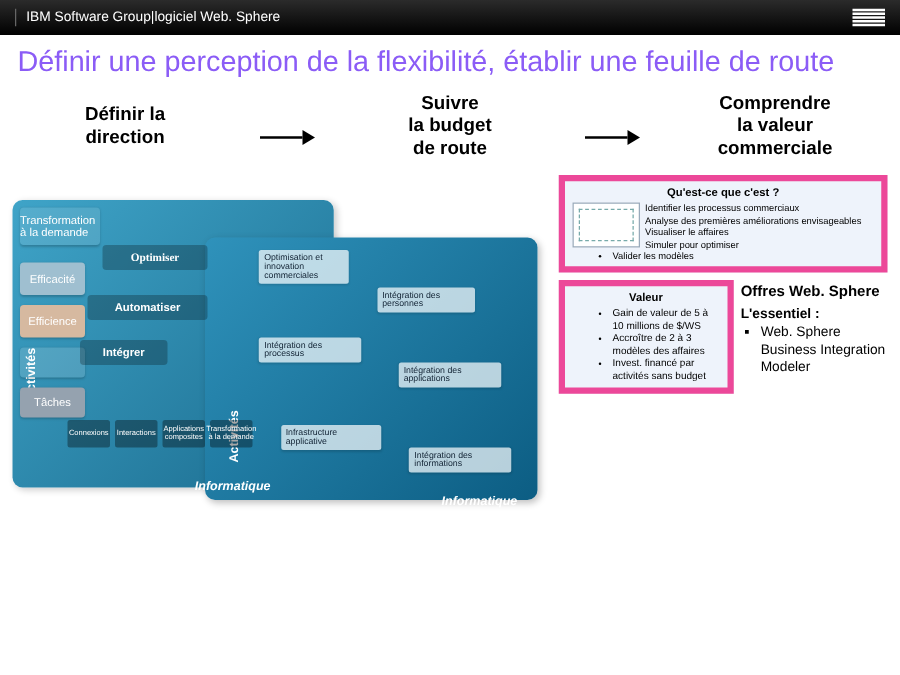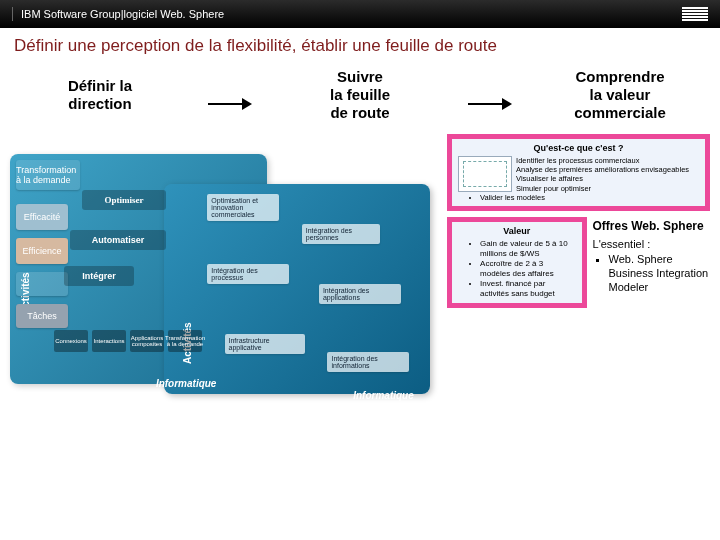--- a/index.html
+++ b/index.html
@@ -2,21 +2,21 @@
 <html><head>
 <meta charset="utf-8">
 <style>
   * { box-sizing: border-box; margin: 0; padding: 0; }
   body { width: 720px; height: 540px; font-family: Arial, sans-serif; background: #fff; position: relative; overflow: hidden; }
   .topbar { height: 28px; background: linear-gradient(#2b2b2b,#000); color: #fff; display: flex; align-items: center; padding: 12px 12px; font-size: 11px; }
   .topbar .divider { width: 1px; height: 14px; background: #666; margin-right: 8px; }
   .ibm-logo { margin-left: auto; display: flex; gap: 1px; }
   .ibm-logo .bar { width: 26px; height: 2px; background: #fff; }
   .ibm-logo-stack { display: flex; flex-direction: column; gap: 1px; }
-  .title { font-size: 17px; font-weight: 400; color: #7f1d1d; padding: 8px 14px 4px; line-height: 1.15; }
+  .title { font-size: 23px; font-weight: 400; color: #8b5cf6; padding: 8px 14px 4px; line-height: 1.15; }
   .cols { display: flex; gap: 16px; padding: 4px 10px 0; align-items: center; }
   .col { flex: 1; text-align: center; font-weight: 700; font-size: 15px; color: #000; padding: 4px 6px; line-height: 1.2; }
   .col .line { display: block; }
   .arrow { flex: 0 0 48px; display: flex; align-items: center; justify-content: center; padding-top: 18px; }
   .arrow svg { display:block; }
   .lower { display:flex; padding: 8px 10px 0; gap: 8px; }
   .diagram { flex: 1 1 62%; position:relative; height: 270px; }
   .diagram .pane { position:absolute; border-radius:8px; }
   .back-pane { left:0; top:20px; width:60%; height:230px; background:linear-gradient(135deg,#3fa4c8,#1b6c8f); box-shadow:2px 2px 6px rgba(0,0,0,.2); }
   .front-pane { left:36%; top:50px; width:62%; height:210px; background:linear-gradient(135deg,#2f92bb,#0c5d83); box-shadow:2px 2px 6px rgba(0,0,0,.25); }
@@ -42,26 +42,26 @@
   .b5 { left:50%; top:200px; width:80px; }
   .b6 { left:74%; top:218px; width:82px; }
   .foot-label { position:absolute; color:#fff; font-size:10px; font-style:italic; font-weight:700; }
   .fl1 { left:34%; top:244px; }
   .fl2 { left:80%; top:256px; }
   .small-boxes { position:absolute; left:44px; top:196px; display:flex; gap:4px; }
   .sb { width:34px; height:22px; background:rgba(0,0,0,.35); color:#fff; font-size:6px; display:flex; align-items:center; justify-content:center; border-radius:2px; text-align:center; }
   .right-col { flex: 1 1 38%; display:flex; flex-direction:column; gap:6px; font-size:10px; }
   .card { border:5px solid #ec4899; background:#eef3fb; padding:4px 6px; }
   .card .heading { text-align:center; font-weight:700; font-size:9px; margin-bottom:3px; color:#000; }
-  .card ul { list-style:disc; margin-left:22px; font-size:8px; color:#000; line-height:1.25; }
+  .card ul { list-style:disc; margin-left:32px; font-size:8px; color:#000; line-height:1.25; }
   .row2 { display:flex; gap:6px; }
   .row2 .card { flex:1; }
   .offers-title { font-weight:700; font-size:12px; color:#000; margin:2px 0 4px; }
   .essential { font-size:11px; color:#000; line-height:1.3; }
-  .essential .lbl { font-weight:400; }
+  .essential .lbl { font-weight:700; }
   .essential ul { list-style:square; margin-left:16px; }
   .card .thumb { width:54px; height:36px; background:#fff; border:1px solid #9ab; float:left; margin-right:4px; position:relative; }
   .card .thumb::after { content:""; position:absolute; inset:4px; border:1px dashed #7aa; }
   .card.top ul { font-size:7.5px; }
 </style>
 </head>
 <body>
 
 <div class="topbar">
   <span class="divider"></span>
@@ -87,21 +87,21 @@
     <span class="line">direction</span>
   </div>
   <div class="arrow">
     <svg width="44" height="14">
         <line x1="0" y1="7" x2="34" y2="7" stroke="#000" stroke-width="2"></line>
         <polygon points="34,1 44,7 34,13" fill="#000"></polygon>
       </svg>
   </div>
   <div class="col">
     <span class="line">Suivre</span>
-    <span class="line">la feuille</span>
+    <span class="line">la budget</span>
     <span class="line">de route</span>
   </div>
   <div class="arrow">
     <svg width="44" height="14">
         <line x1="0" y1="7" x2="34" y2="7" stroke="#000" stroke-width="2"></line>
         <polygon points="34,1 44,7 34,13" fill="#000"></polygon>
       </svg>
   </div>
   <div class="col">
     <span class="line">Comprendre</span>

